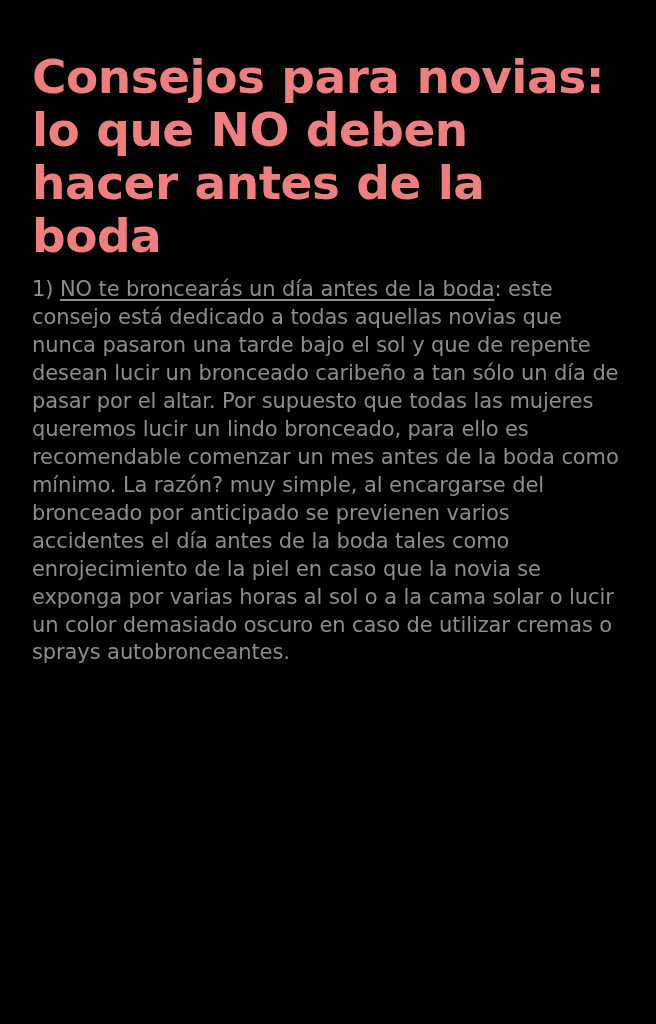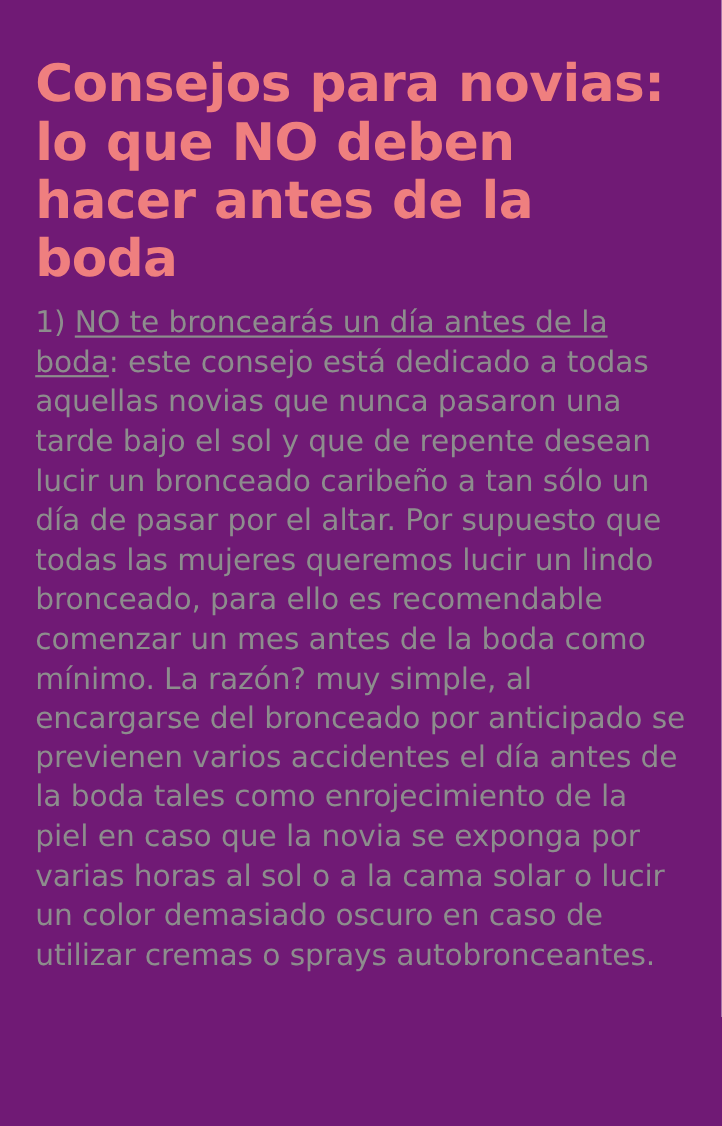--- a/index.html
+++ b/index.html
@@ -11,35 +11,35 @@
     height: 1024px;
     background: #ffffff;
     font-family: "DejaVu Sans", sans-serif;
     overflow: hidden;
   }
   .page {
     width: 656px;
     height: 1024px;
     box-sizing: border-box;
     padding: 50px 30px 0 32px;
-    background: #701a75;
+    background: #000000;
   }
   .article-title {
     font-family: "DejaVu Sans", sans-serif;
     font-weight: bold;
     font-size: 47px;
     line-height: 1.13;
     letter-spacing: -0.5px;
     color: #ef7f7f;
     margin: 0 0 14px 0;
     word-spacing: 1px;
   }
   .article-body {
     font-family: "DejaVu Sans", sans-serif;
-    font-size: 27px;
+    font-size: 21px;
     line-height: 1.33;
     color: #8d8d8d;
     margin: 0;
     letter-spacing: -0.1px;
   }
   .lead-number {
     color: #8d8d8d;
   }
   .underlined {
     text-decoration: underline;

